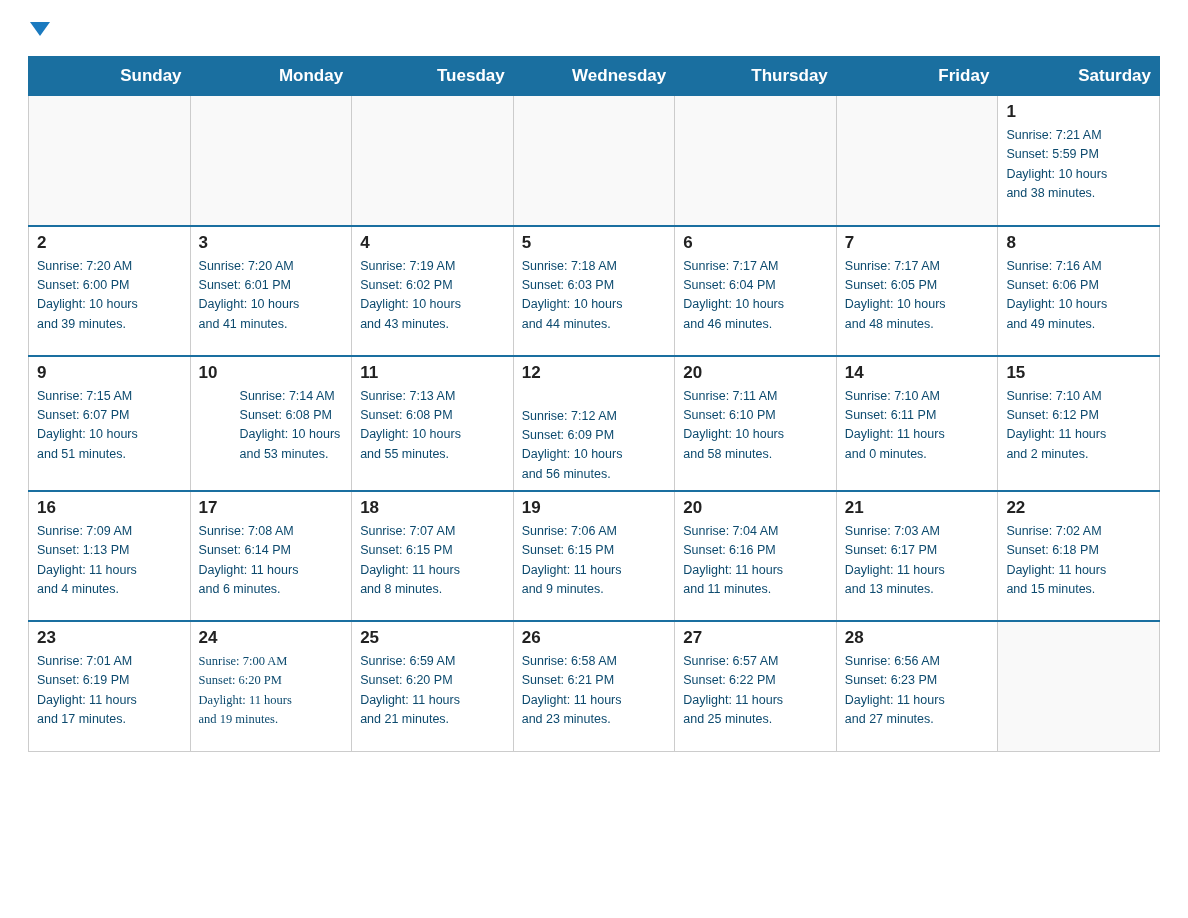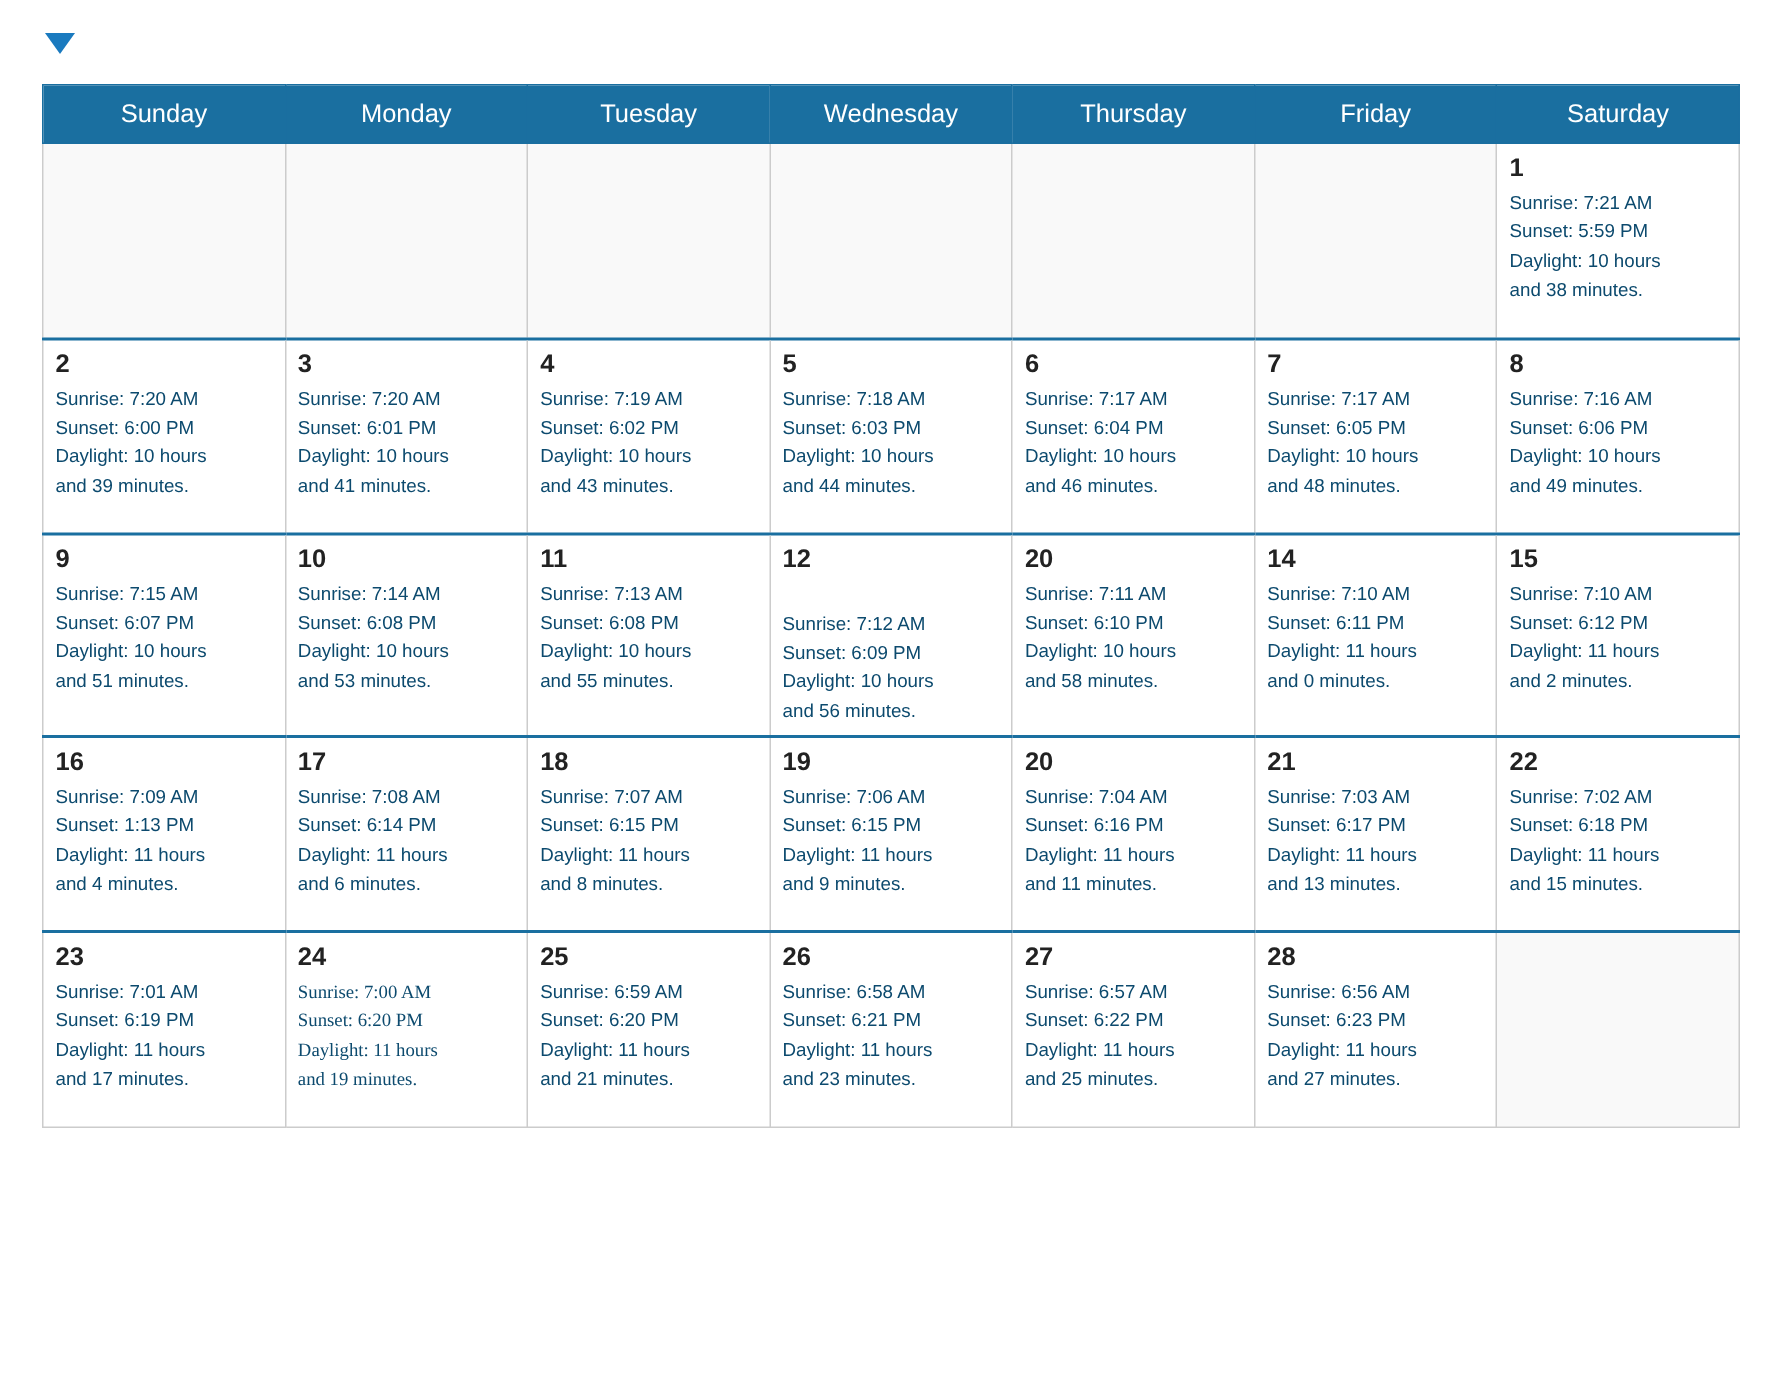--- a/index.html
+++ b/index.html
@@ -60,23 +60,23 @@
     }
     .calendar {
       width: 100%;
       border-collapse: collapse;
       table-layout: fixed;
     }
     .calendar th {
       background-color: #1a6fa0;
       color: #fff;
       font-size: 17px;
-      font-weight: normal;
+      font-weight: bold;
       padding: 9px 8px;
-      text-align: center;
+      text-align: right;
       border: 1px solid #1a6fa0;
     }
     .calendar td {
       vertical-align: top;
       border: 1px solid #ccc;
       padding: 6px 8px;
       font-size: 12.5px;
       color: #222;
       min-height: 110px;
       height: 130px;
@@ -199,21 +199,21 @@
       <tr class="row-divider">
         <td>
           <span class="day-num">9</span>
           <div class="day-info" style="white-space: pre-line;">Sunrise: 7:15 AM
 Sunset: 6:07 PM
 Daylight: 10 hours
 and 51 minutes.</div>
         </td>
         <td>
           <span class="day-num">10</span>
-          <div class="day-info" style="white-space: pre-line;">Sunrise: 7:14 AM
+          <div class="day-info" style="white-space: pre-line; margin-left: 41px;">Sunrise: 7:14 AM
 Sunset: 6:08 PM
 Daylight: 10 hours
 and 53 minutes.</div>
         </td>
         <td>
           <span class="day-num">11</span>
           <div class="day-info" style="white-space: pre-line;">Sunrise: 7:13 AM
 Sunset: 6:08 PM
 Daylight: 10 hours
 and 55 minutes.</div>

